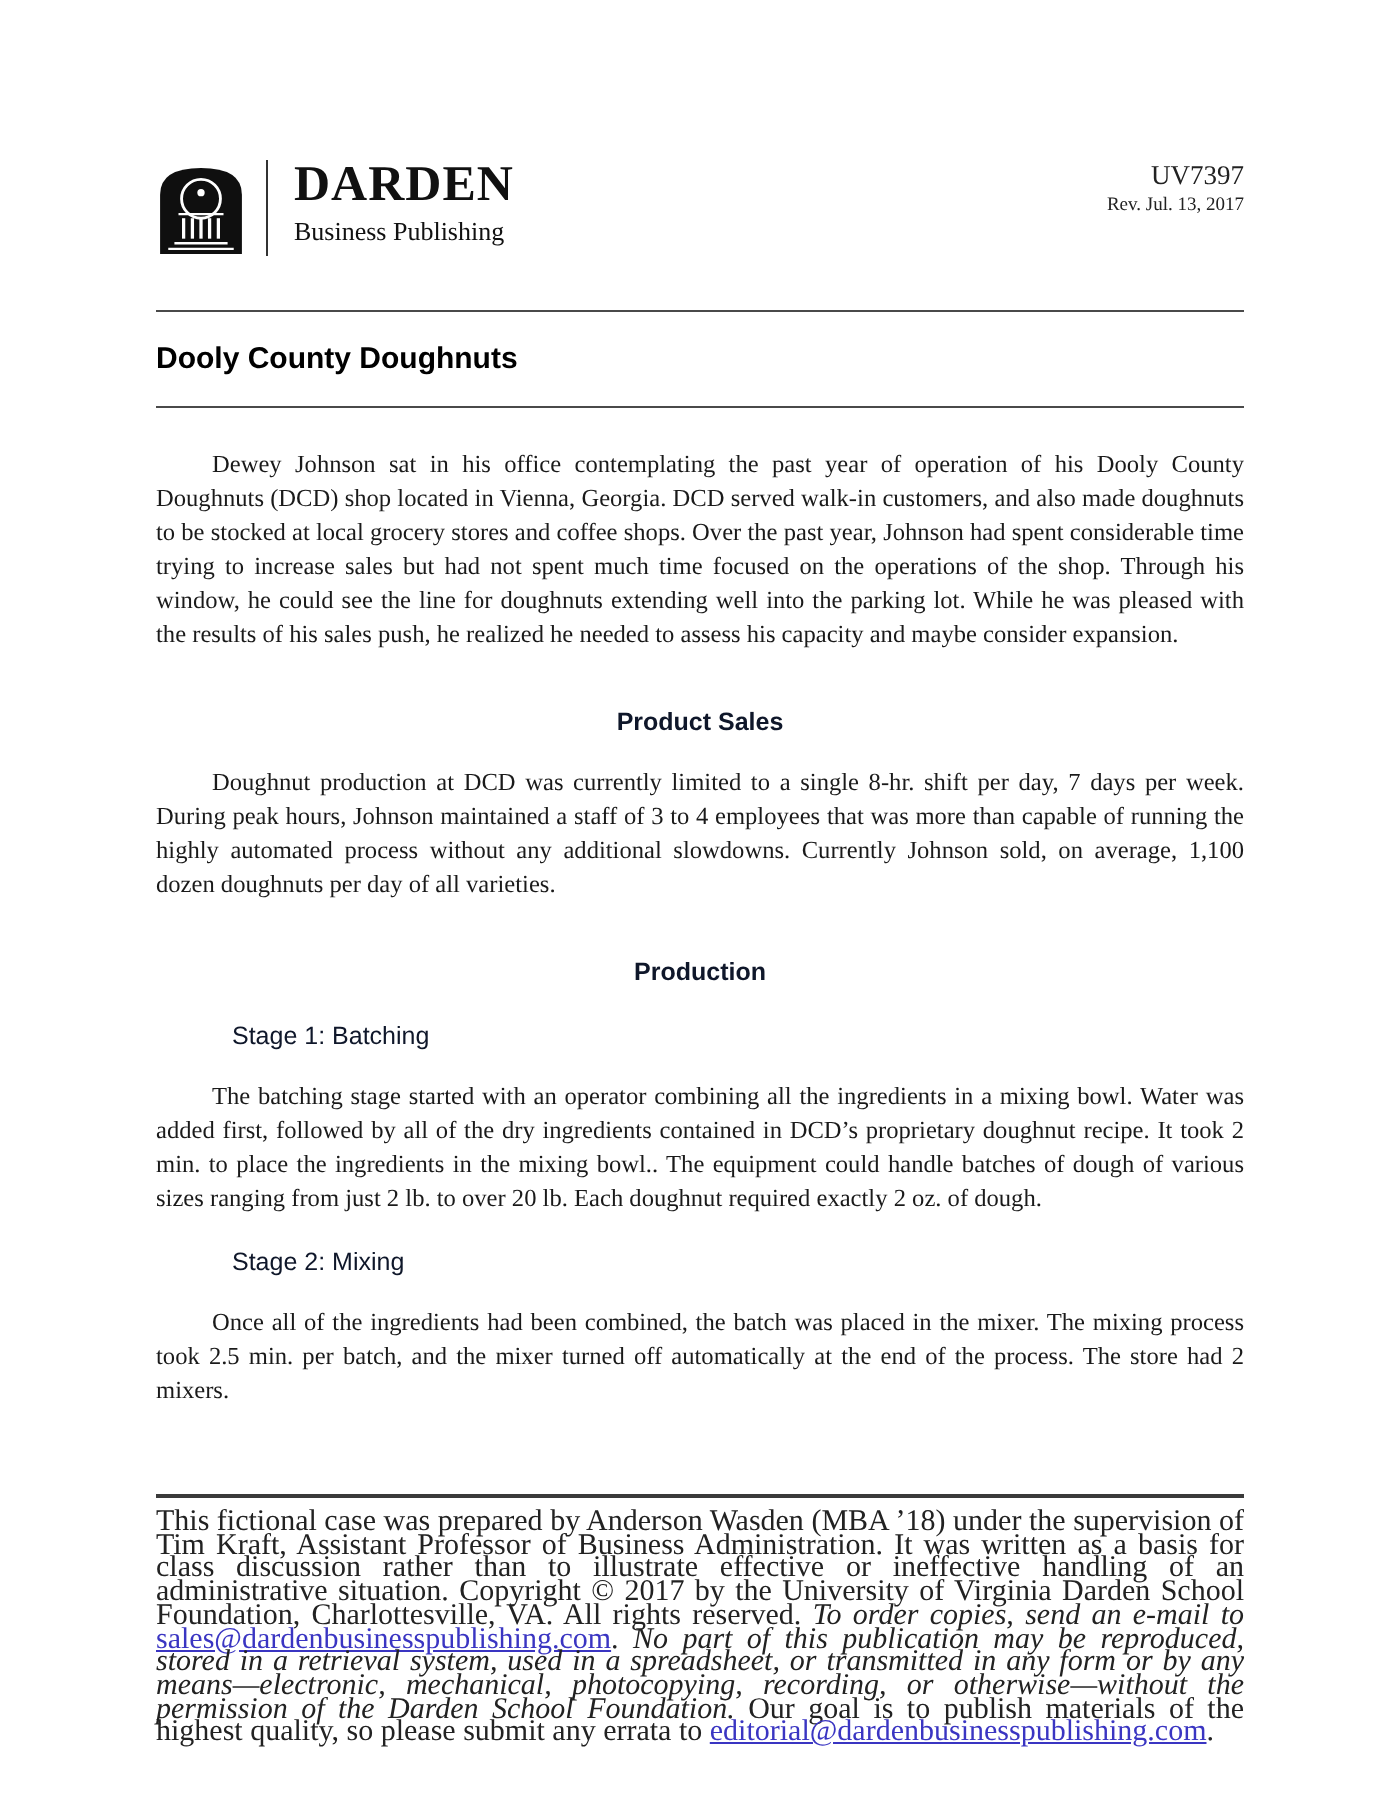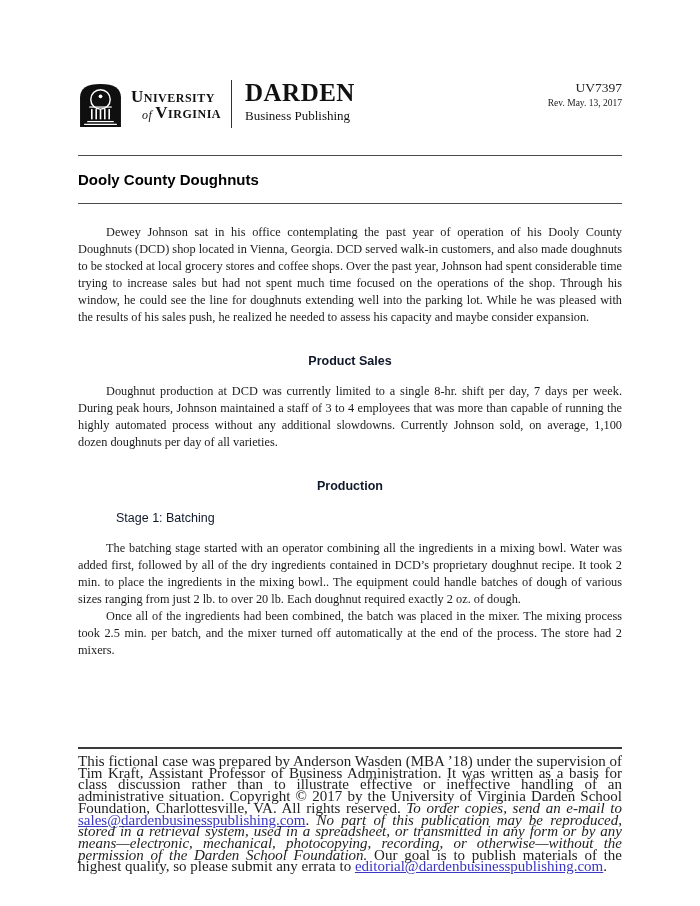--- a/index.html
+++ b/index.html
@@ -157,51 +157,48 @@
         <g stroke="#ffffff" stroke-width="1.6">
           <line x1="13.5" y1="26.5" x2="13.5" y2="36.5"></line>
           <line x1="17.8" y1="26.5" x2="17.8" y2="36.5"></line>
           <line x1="22" y1="26.5" x2="22" y2="36.5"></line>
           <line x1="26.2" y1="26.5" x2="26.2" y2="36.5"></line>
           <line x1="30.5" y1="26.5" x2="30.5" y2="36.5"></line>
         </g>
         <line x1="9" y1="38.7" x2="35" y2="38.7" stroke="#ffffff" stroke-width="1.2"></line>
         <line x1="6" y1="41.5" x2="38" y2="41.5" stroke="#ffffff" stroke-width="1.2"></line>
       </svg>
-      <div class="uva-text">
-        <div class="uva-line1">University</div>
-        <div class="uva-line2"><span class="uva-of">of</span><span>Virginia</span></div>
-      </div>
       <div class="logo-divider"></div>
       <div class="darden-block">
         <div class="darden-name">DARDEN</div>
         <div class="darden-sub">Business Publishing</div>
       </div>
     </div>
     <div class="doc-id">
       <div class="doc-number">UV7397</div>
-      <div class="doc-revision">Rev. May. 13, 2017</div>
+      <div class="doc-revision">Rev. Jul. 13, 2017</div>
     </div>
   </div>
 
   <div class="title-block">
     <div class="title-text">Dooly County Doughnuts</div>
   </div>
 
   <div class="main">
     <p class="para">Dewey Johnson sat in his office contemplating the past year of operation of his Dooly County Doughnuts (DCD) shop located in Vienna, Georgia. DCD served walk-in customers, and also made doughnuts to be stocked at local grocery stores and coffee shops. Over the past year, Johnson had spent considerable time trying to increase sales but had not spent much time focused on the operations of the shop. Through his window, he could see the line for doughnuts extending well into the parking lot. While he was pleased with the results of his sales push, he realized he needed to assess his capacity and maybe consider expansion.</p>
 
     <div class="section-heading">Product Sales</div>
     <p class="para">Doughnut production at DCD was currently limited to a single 8-hr. shift per day, 7 days per week. During peak hours, Johnson maintained a staff of 3 to 4 employees that was more than capable of running the highly automated process without any additional slowdowns. Currently Johnson sold, on average, 1,100 dozen doughnuts per day of all varieties.</p>
 
     <div class="section-heading">Production</div>
 
     <div class="stage-heading">Stage 1: Batching</div>
     <p class="para">The batching stage started with an operator combining all the ingredients in a mixing bowl. Water was added first, followed by all of the dry ingredients contained in DCD’s proprietary doughnut recipe. It took 2 min. to place the ingredients in the mixing bowl.. The equipment could handle batches of dough of various sizes ranging from just 2 lb. to over 20 lb. Each doughnut required exactly 2 oz. of dough.</p>
 
+    <div class="stage-heading">Stage 2: Mixing</div>
     <p class="para">Once all of the ingredients had been combined, the batch was placed in the mixer. The mixing process took 2.5 min. per batch, and the mixer turned off automatically at the end of the process. The store had 2 mixers.</p>
   </div>
 
   <div class="footer">
     <p class="footer-text"><span>This fictional case was prepared by Anderson Wasden (MBA ’18) under the supervision of Tim Kraft, Assistant Professor of Business Administration. It was written as a basis for class discussion rather than to illustrate effective or ineffective handling of an administrative situation. Copyright © 2017 by the University of Virginia Darden School Foundation, Charlottesville, VA. All rights reserved. </span><span class="it">To order copies, send an e-mail to </span><a class="link">sales@dardenbusinesspublishing.com</a><span>. </span><span class="it">No part of this publication may be reproduced, stored in a retrieval system, used in a spreadsheet, or transmitted in any form or by any means—electronic, mechanical, photocopying, recording, or otherwise—without the permission of the Darden School Foundation.</span><span> Our goal is to publish materials of the highest quality, so please submit any errata to </span><a class="link">editorial@dardenbusinesspublishing.com</a><span>.</span></p>
   </div>
 
 </div>
 
 </body></html>

